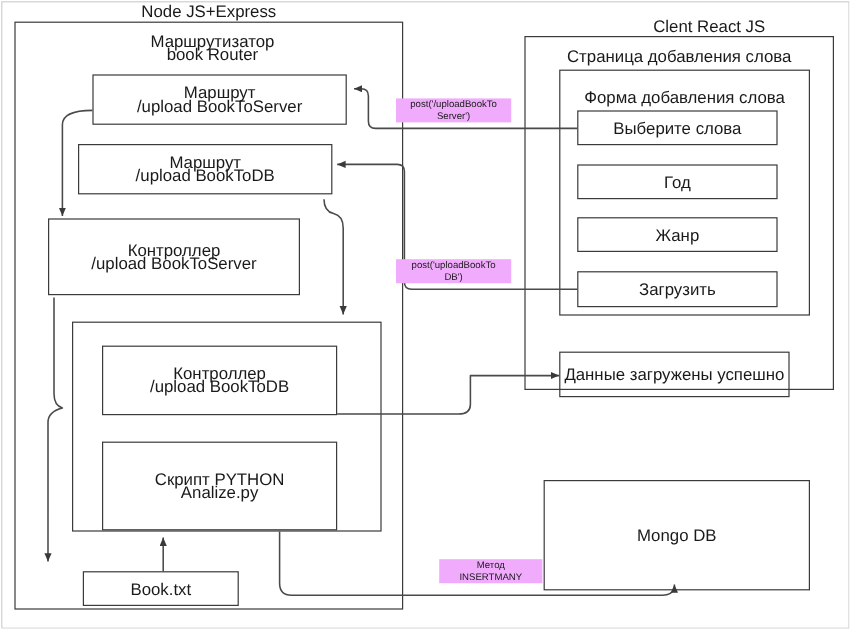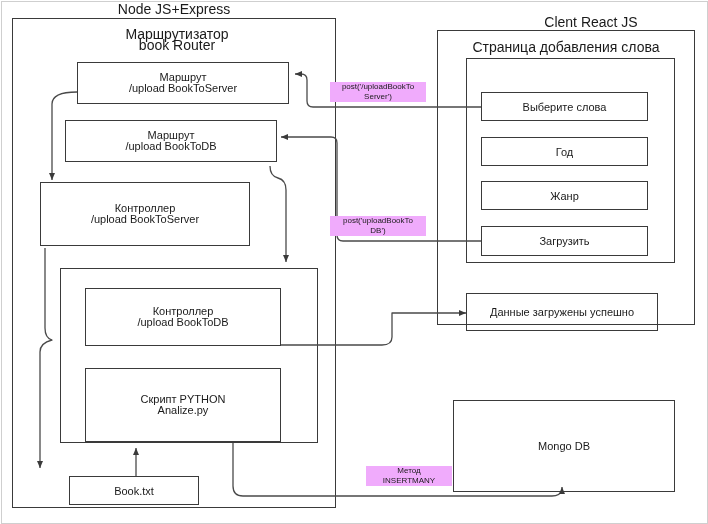--- a/index.html
+++ b/index.html
@@ -29,21 +29,21 @@
     border: 1.5px solid #3a3a3a;
     background: transparent;
   }
   .boxlabel {
     position: absolute;
     left: 0;
     right: 0;
     top: 50%;
     transform: translateY(-50%);
     text-align: center;
-    font-size: 11px;
+    font-size: 14px;
     line-height: 11px;
     color: #1a1a1a;
     white-space: pre-line;
   }
   .grouptitle {
     position: absolute;
     text-align: center;
     font-size: 14px;
     line-height: 11px;
     color: #1a1a1a;
@@ -80,20 +80,21 @@
 
   <div class="grouptitle" style="left:52px; top:29px; width:250px;text-align:center;">Маршрутизатор
 book Router</div>
 
   <div class="box" style="left:437px; top:30px; width:258px; height:295px;"></div>
   <div class="grouptitle" style="left:462px; top:17px; width:258px;">Clent React JS</div>
 
   <div class="box" style="left:466px; top:58px; width:209px; height:205px;"></div>
   <div class="grouptitle" style="left:437px; top:42px; width:258px;">Страница добавления слова</div>
 
+  <div class="grouptitle" style="left:466px; top:76px; width:209px;">Форма добавления слова</div>
 
   <div class="box" style="left:60px; top:268px; width:258px; height:175px;"></div>
 
   <svg class="wires" viewBox="0 0 708 524" xmlns="http://www.w3.org/2000/svg">
     <defs>
       <marker id="arrow" markerWidth="8" markerHeight="8" refX="7" refY="3" orient="auto" markerUnits="userSpaceOnUse">
         <path d="M0,0 L7,3 L0,6 z" fill="#3a3a3a"></path>
       </marker>
     </defs>
     <g fill="none" stroke="#4a4a4a" stroke-width="1.3" stroke-linejoin="round" stroke-linecap="butt">

